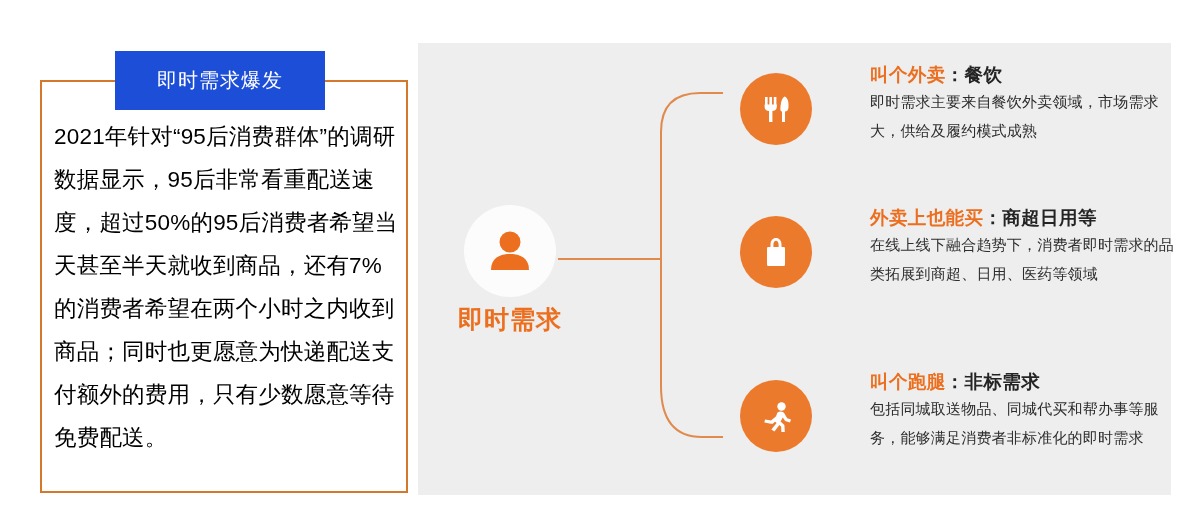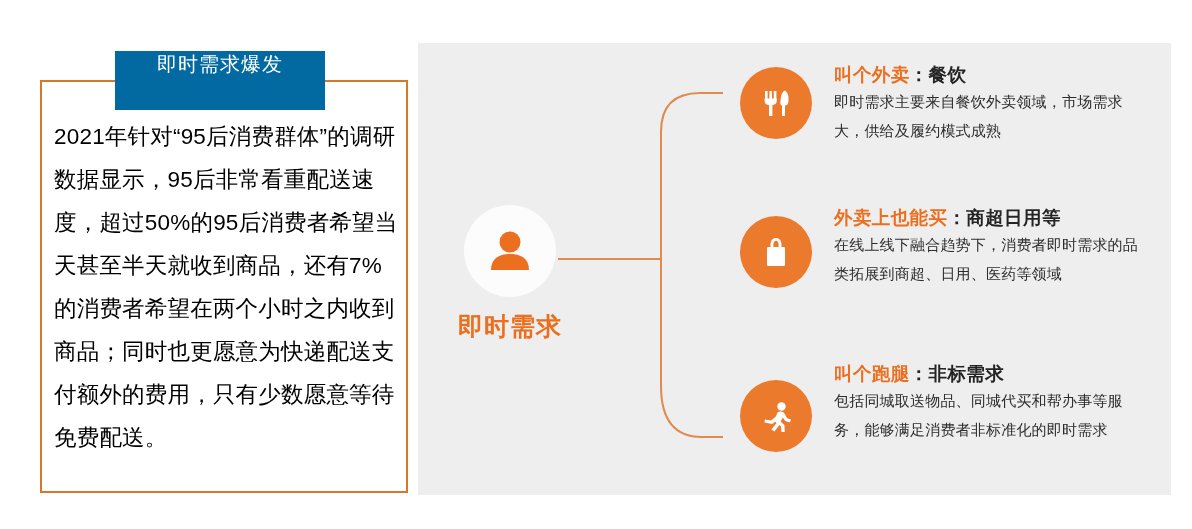--- a/index.html
+++ b/index.html
@@ -25,26 +25,26 @@
     border: 2px solid #d4792b;
     box-sizing: border-box;
     background: #ffffff;
   }
   #left-title-banner {
     position: absolute;
     left: 115px;
     top: 51px;
     width: 210px;
     height: 59px;
-    background: #0369a1;
+    background: #1d4ed8;
     color: #ffffff;
     font-size: 20px;
     letter-spacing: 1px;
     display: flex;
-    align-items: flex-start;
+    align-items: center;
     justify-content: center;
     z-index: 3;
   }
   #left-body-text {
     position: absolute;
     left: 54px;
     top: 115px;
     width: 348px;
     font-size: 22.5px;
     line-height: 43px;
@@ -76,21 +76,21 @@
     width: 92px;
     height: 92px;
     border-radius: 50%;
     background: #fcfcfc;
     margin: 0 auto;
     display: flex;
     align-items: center;
     justify-content: center;
   }
   #hub-label {
-    margin-top: 13px;
+    margin-top: 6px;
     font-size: 25px;
     font-weight: bold;
     color: #ec6f1f;
     white-space: nowrap;
     letter-spacing: 1px;
   }
 
   
   #connector {
     position: absolute;
@@ -98,21 +98,22 @@
     top: 60px;
     width: 200px;
     height: 400px;
     pointer-events: none;
   }
 
   
   .branch {
     position: absolute;
     display: flex;
-    align-items: center;
+    align-items: flex-end;
+    gap: 36px;
   }
   #branch-0 { left: 740px; top: 60px;  }
   #branch-1 { left: 740px; top: 203px; }
   #branch-2 { left: 740px; top: 350px; }
 
   .branch-icon {
     width: 72px;
     height: 72px;
     border-radius: 50%;
     background: #ec7a2c;

